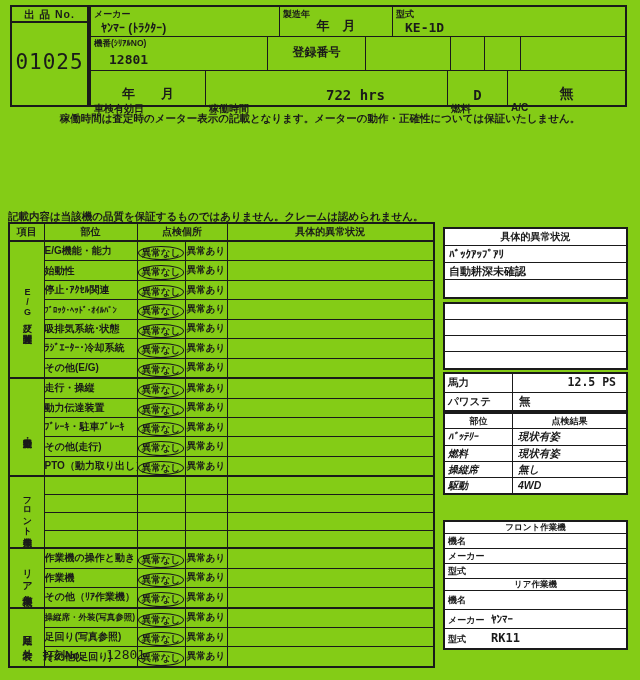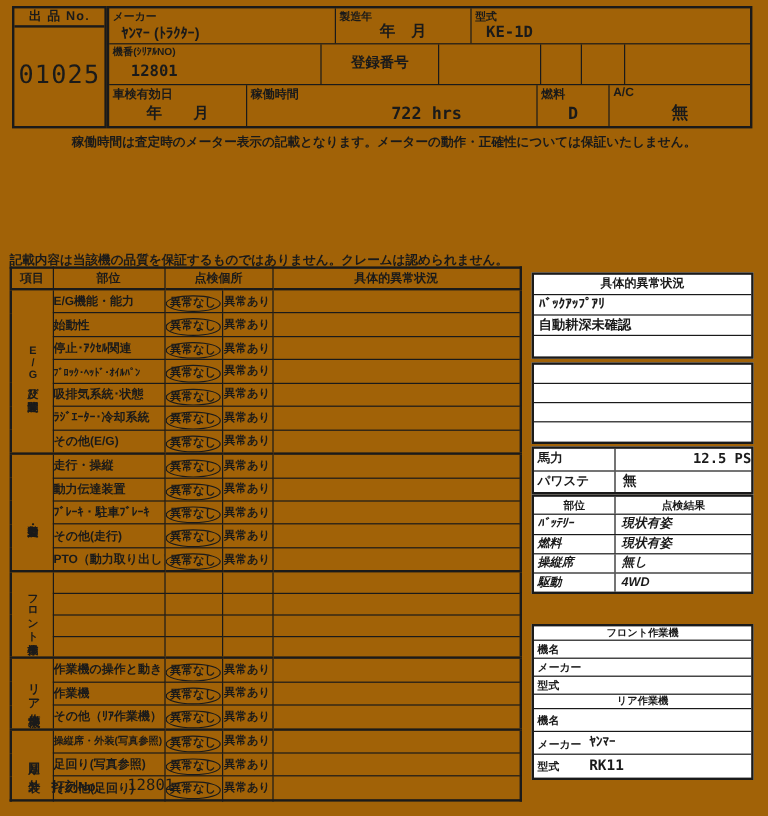--- a/index.html
+++ b/index.html
@@ -1,37 +1,37 @@
 <!DOCTYPE html>
 <html><head>
 <meta charset="utf-8">
 <style>
   * { box-sizing: border-box; margin: 0; padding: 0; }
   html,body { background:#fff; }
   .sheet {
-    position: relative; width: 640px; height: 680px; background: #a16207;
+    position: relative; width: 640px; height: 680px; background: #84cc16;
     font-family: "Liberation Sans", "DejaVu Sans", sans-serif; color:#1a1a1a;
     overflow: hidden;
   }
   .mono { font-family: "DejaVu Sans Mono", monospace; }
 
   
   .lot-box { position:absolute; left:10px; top:5px; width:79px; height:102px; border:2px solid #1a1a1a; }
   .lot-box .hdr { height:16px; border-bottom:2px solid #1a1a1a; text-align:center; font-size:10.5px; line-height:15px; letter-spacing:1px; font-weight:bold; }
   .lot-box .num { text-align:center; margin-top:27px; font-size:21px; letter-spacing:1px; }
 
   
   .htable { position:absolute; left:89px; top:5px; width:538px; height:102px; border:2px solid #1a1a1a; }
   .hrow { display:flex; width:100%; }
   .hrow + .hrow { border-top:1.5px solid #1a1a1a; }
   .hcell { position:relative; height:100%; }
   .hcell + .hcell { border-left:1.5px solid #1a1a1a; }
   .r1 { height:29px; } .r2 { height:34px; } .r3 { height:35px; }
   .clbl { position:absolute; top:1px; left:3px; font-size:9px; font-weight:bold; white-space:nowrap; }
-  .clbl.big { font-size:10px; }
+  .clbl.big { font-size:10px;margin-top:30px; }
   .cval { position:absolute; bottom:1px; left:0; right:0; font-size:13px; font-weight:bold; white-space:nowrap; }
 
   
   .note1 { position:absolute; top:112px; left:20px; width:600px; text-align:center; font-size:10.5px; font-weight:bold; }
   .note2 { position:absolute; top:210px; left:8px; font-size:10.5px; font-weight:bold; }
 
   
   table.main { position:absolute; left:8px; top:222px; width:425px; border-collapse:collapse; table-layout:fixed; border:2px solid #1a1a1a; }
   table.main th, table.main td { border:1px solid #1a1a1a; padding:0; height:18px; overflow:hidden; }
   table.main thead th { font-size:10px; font-weight:bold; text-align:center; }
@@ -47,21 +47,21 @@
 
   
   .rbox { position:absolute; left:443px; width:185px; border:2px solid #1a1a1a; background:#fff; }
   .rbox .ttl { height:17px; line-height:16px; text-align:center; font-size:10px; font-weight:bold; border-bottom:1px solid #1a1a1a; }
   .aline { height:17px; line-height:16px; font-size:11px; font-weight:bold; padding-left:4px; border-bottom:1px solid #1a1a1a; white-space:nowrap; }
   .aline:last-child { border-bottom:none; }
   .kvrow { display:flex; height:18px; }
   .kvrow + .kvrow { border-top:1px solid #1a1a1a; }
   .kvrow .lbl { width:68px; border-right:1px solid #1a1a1a; font-size:10.5px; font-weight:bold; padding-left:3px; line-height:17px; white-space:nowrap; }
   .kvrow .val { flex:1; font-size:11.5px; font-weight:bold; line-height:17px; padding-left:6px; white-space:nowrap; }
-  .kvrow .val.right { text-align:right; }
+  .kvrow .val.right { text-align:right; padding-right:10px; }
   .chead { display:flex; height:15px; border-bottom:1px solid #1a1a1a; }
   .chead div { font-size:9px; font-weight:bold; text-align:center; line-height:14px; }
   .chead .c1 { width:68px; border-right:1px solid #1a1a1a; }
   .chead .c2 { flex:1; }
   .crow { display:flex; height:16px;font-style:italic; }
   .crow + .crow { border-top:1px solid #1a1a1a; }
   .crow .p { width:68px; border-right:1px solid #1a1a1a; font-size:10px; font-weight:bold; padding-left:3px; line-height:15px; white-space:nowrap; }
   .crow .r { flex:1; font-size:10.5px; font-weight:bold; padding-left:5px; line-height:15px; white-space:nowrap; }
   .sec-ttl { height:12px; line-height:11px; text-align:center; font-size:8.5px; font-weight:bold; border-bottom:1px solid #1a1a1a; }
   .irow { position:relative; border-bottom:1px solid #1a1a1a; }

